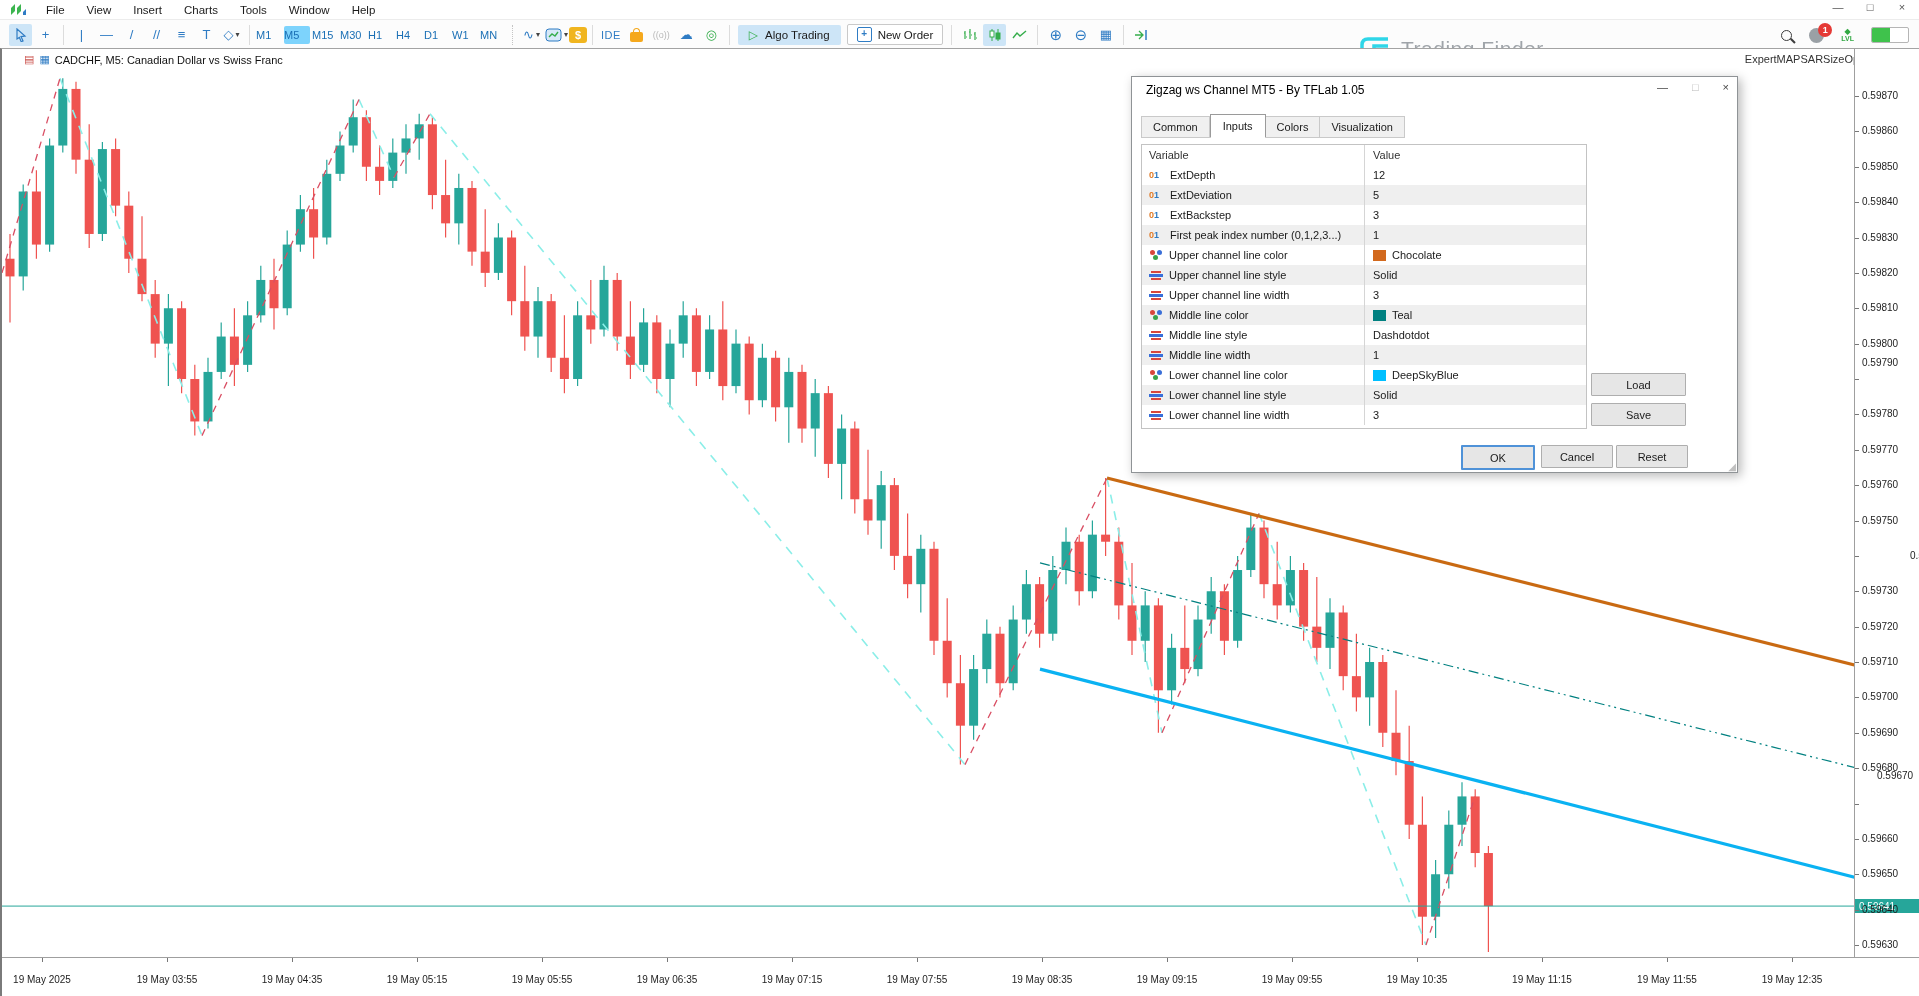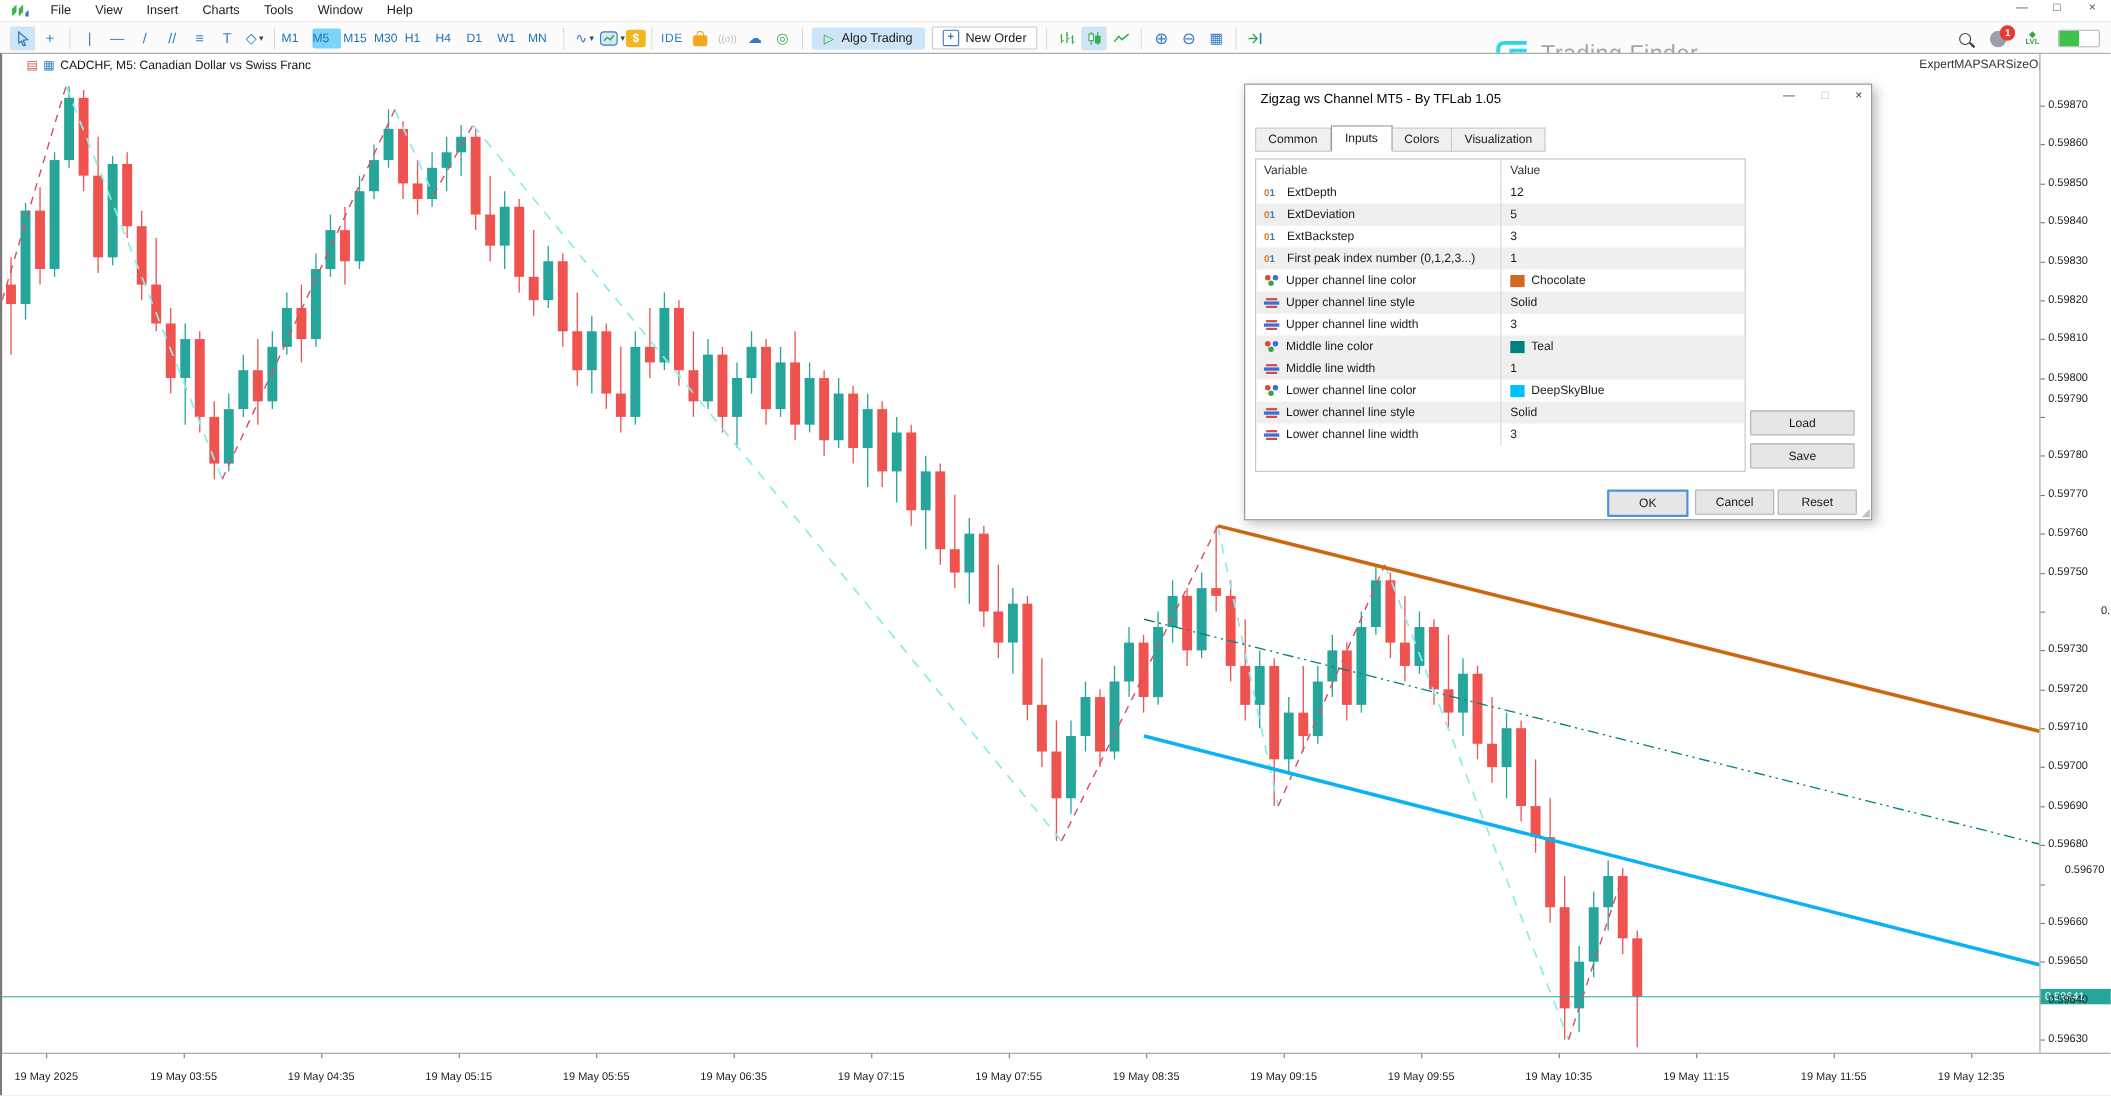--- a/index.html
+++ b/index.html
@@ -60,21 +60,21 @@
   .price-axis{position:absolute;top:0;right:0;width:64px;bottom:38px;border-left:1px solid #9f9f9f;background:#fff;}
   .p-lab{position:absolute;left:7px;font-size:10px;color:#1c1c1c;}
   .p-tick{position:absolute;left:0;width:4px;height:1px;background:#777;}
   .price-badge{position:absolute;left:0;right:0;height:14px;color:#fff;font-size:10px;
                display:flex;align-items:center;padding-left:4px;}
   .time-axis{position:absolute;left:0;right:0;bottom:0;height:38px;border-top:1px solid #9f9f9f;background:#fff;}
   .t-lab{position:absolute;top:16px;font-size:10px;color:#1c1c1c;transform:translateX(-50%);white-space:nowrap;}
   .t-tick{position:absolute;top:0;width:1px;height:4px;background:#777;}
   
   .dialog{position:absolute;left:1131px;top:76px;width:569px;height:395px;background:#fff;
-          border:1px solid #8f9396;box-shadow:3px 3px 10px rgba(0,0,0,.28);font-size:11px;color:#1a1a1a;}
+          border:1px solid #8f9396;box-shadow:3px 3px 10px rgba(0,0,0,.28);font-size:11px;color:#1a1a1a;padding-left:36px;}
   .dlg-title{position:absolute;top:0;left:0;right:0;height:26px;display:flex;align-items:center;padding-left:14px;
              font-size:12px;color:#000;}
   .dlg-controls{position:absolute;right:8px;top:4px;display:flex;gap:24px;font-size:11px;color:#444;}
   .dlg-controls .dim{color:#b9b9b9;}
   .dlg-tabs{position:absolute;left:9px;top:37px;display:flex;align-items:flex-end;}
   .dtab{padding:4px 11px;background:#f0f0f0;border:1px solid #c9c9c9;border-left:none;color:#1a1a1a;}
   .dtab:first-child{border-left:1px solid #c9c9c9;}
   .dtab.active{background:#fff;border:1px solid #9a9a9a;border-bottom:1px solid #fff;padding:5px 12px;position:relative;z-index:2;}
   .dlg-table{position:absolute;left:9px;top:67px;width:444px;height:283px;border:1px solid #c3c3c3;overflow:hidden;}
   .drow{display:flex;height:20px;align-items:center;}
@@ -538,21 +538,21 @@
         <span class="p-lab" style="top: 571.625px;">0.59720</span>
         <span class="p-tick" style="top: 613px;"></span>
         <span class="p-lab" style="top: 607px;">0.59710</span>
         <span class="p-tick" style="top: 648.375px;"></span>
         <span class="p-lab" style="top: 642.375px;">0.59700</span>
         <span class="p-tick" style="top: 683.75px;"></span>
         <span class="p-lab" style="top: 677.75px;">0.59690</span>
         <span class="p-tick" style="top: 719.125px;"></span>
         <span class="p-lab" style="top: 713.125px;">0.59680</span>
         <span class="p-tick" style="top: 754.5px;"></span>
-        <span class="p-lab" style="top: 737px; padding-left: 15px;">0.59670</span>
+        <span class="p-lab" style="top: 721px; padding-left: 15px;">0.59670</span>
         <span class="p-tick" style="top: 789.875px;"></span>
         <span class="p-lab" style="top: 783.875px;">0.59660</span>
         <span class="p-tick" style="top: 825.25px;"></span>
         <span class="p-lab" style="top: 819.25px;">0.59650</span>
         <span class="p-tick" style="top: 860.625px;"></span>
         <span class="p-lab" style="top: 854.625px;">0.59640</span>
         <span class="p-tick" style="top: 896px;"></span>
         <span class="p-lab" style="top: 890px;">0.59630</span>
       </div>
     <div class="time-axis" id="time-axis">
@@ -696,20 +696,33 @@
               <i></i>
               <i></i>
             </span>
             <span>Middle line color</span>
           </div>
           <div class="dcell-r">
             <span class="swatch" style="background: rgb(0, 128, 128);"></span>
             <span>Teal</span>
           </div>
         </div>
+        <div class="drow">
+          <div class="dcell-l">
+            <span class="ic-stripes">
+              <i></i>
+              <i></i>
+              <i></i>
+            </span>
+            <span>Middle line style</span>
+          </div>
+          <div class="dcell-r">
+            <span>Dashdotdot</span>
+          </div>
+        </div>
         <div class="drow shade">
           <div class="dcell-l">
             <span class="ic-stripes">
               <i></i>
               <i></i>
               <i></i>
             </span>
             <span>Middle line width</span>
           </div>
           <div class="dcell-r">

